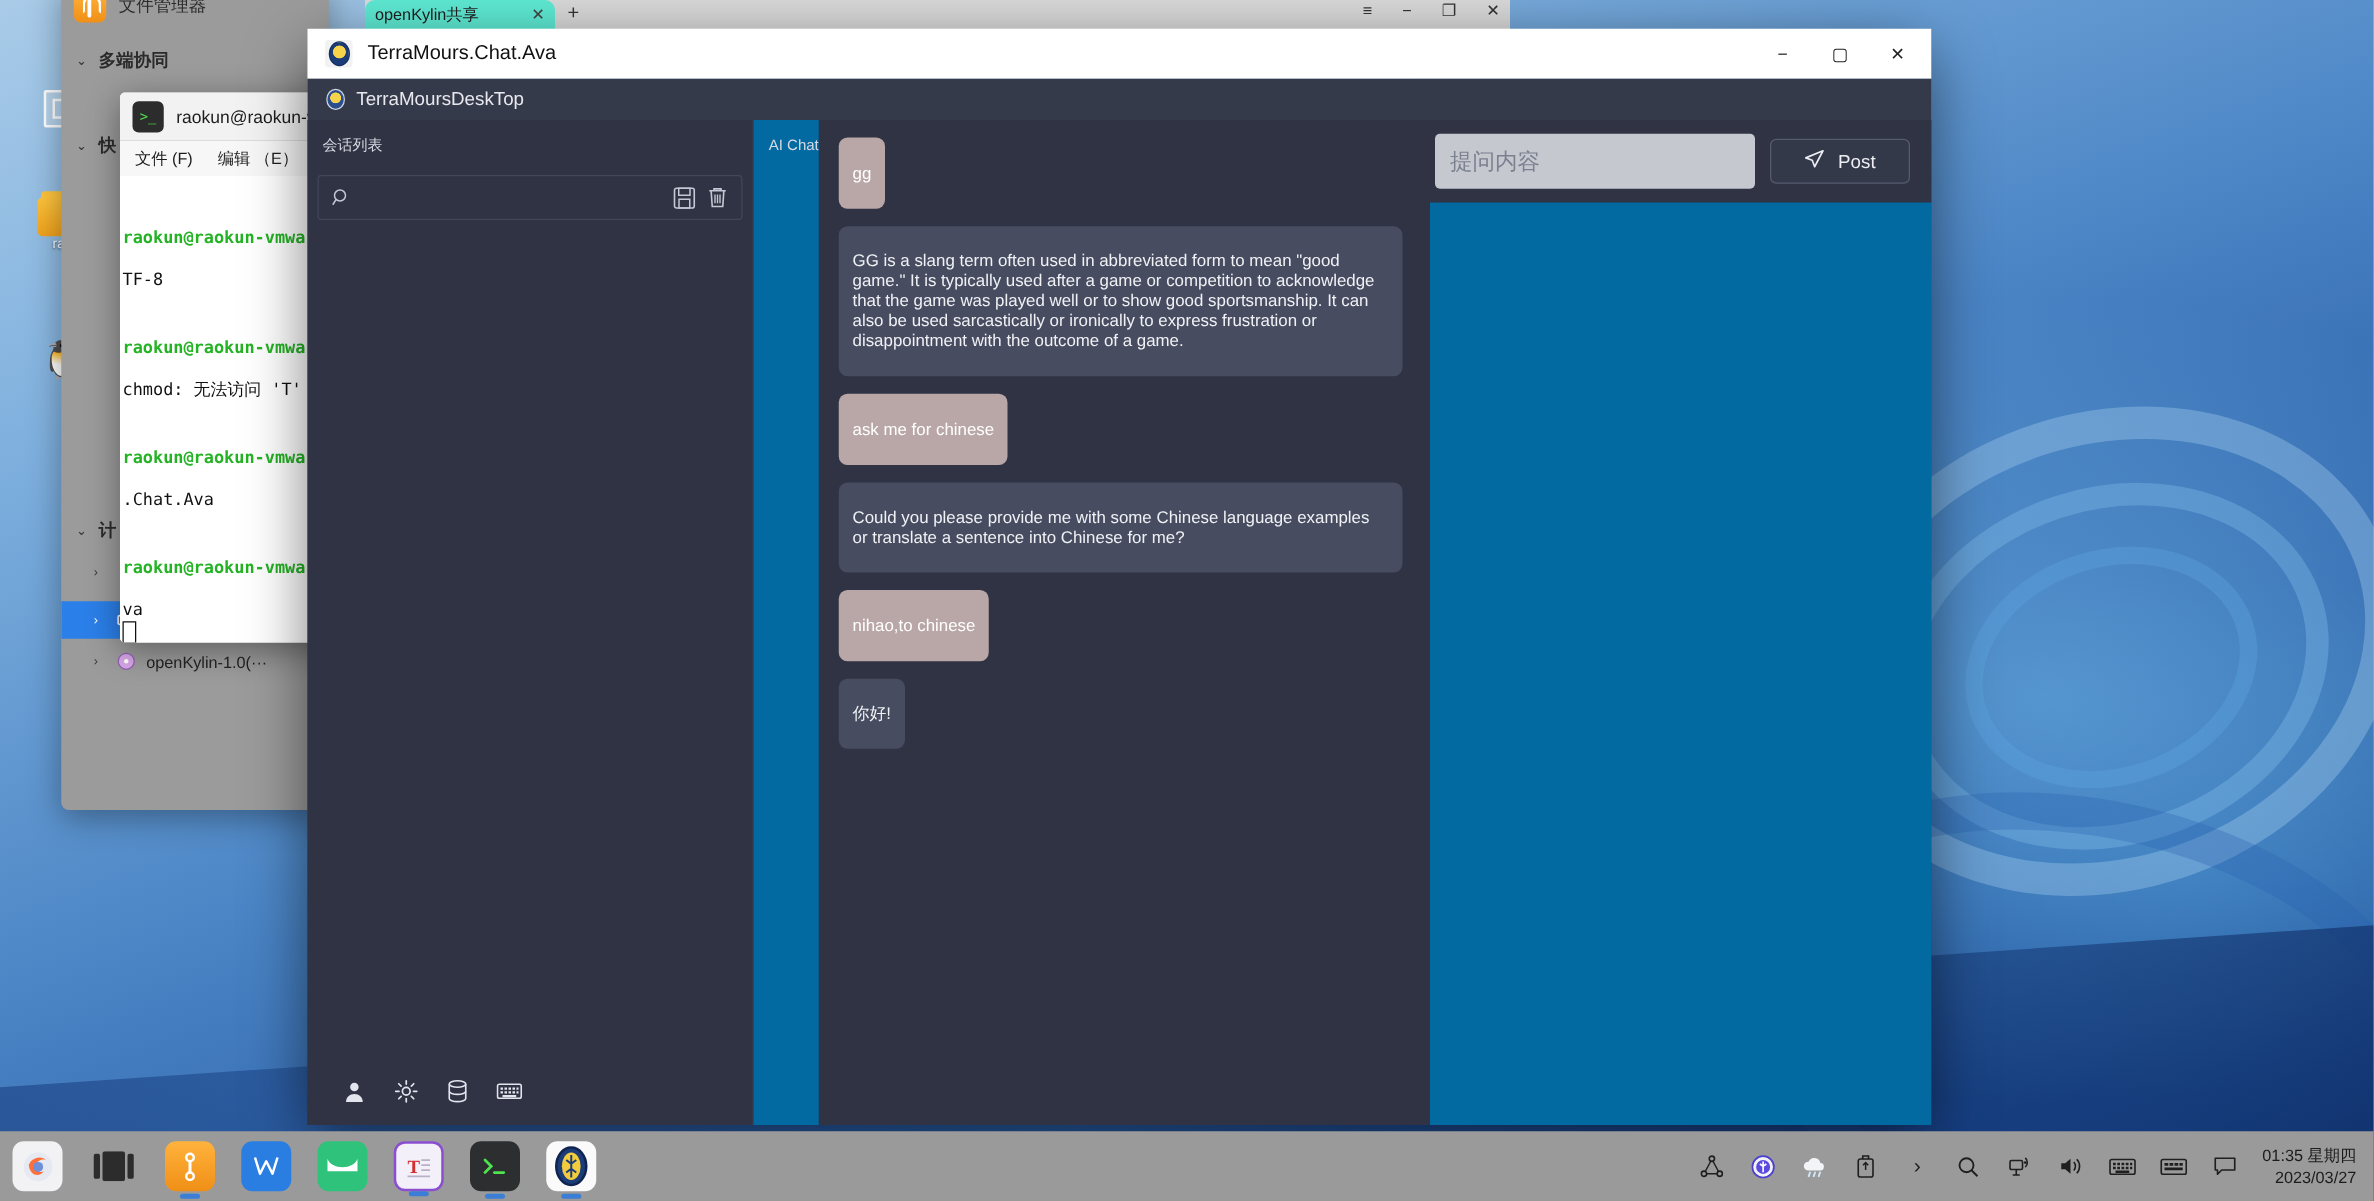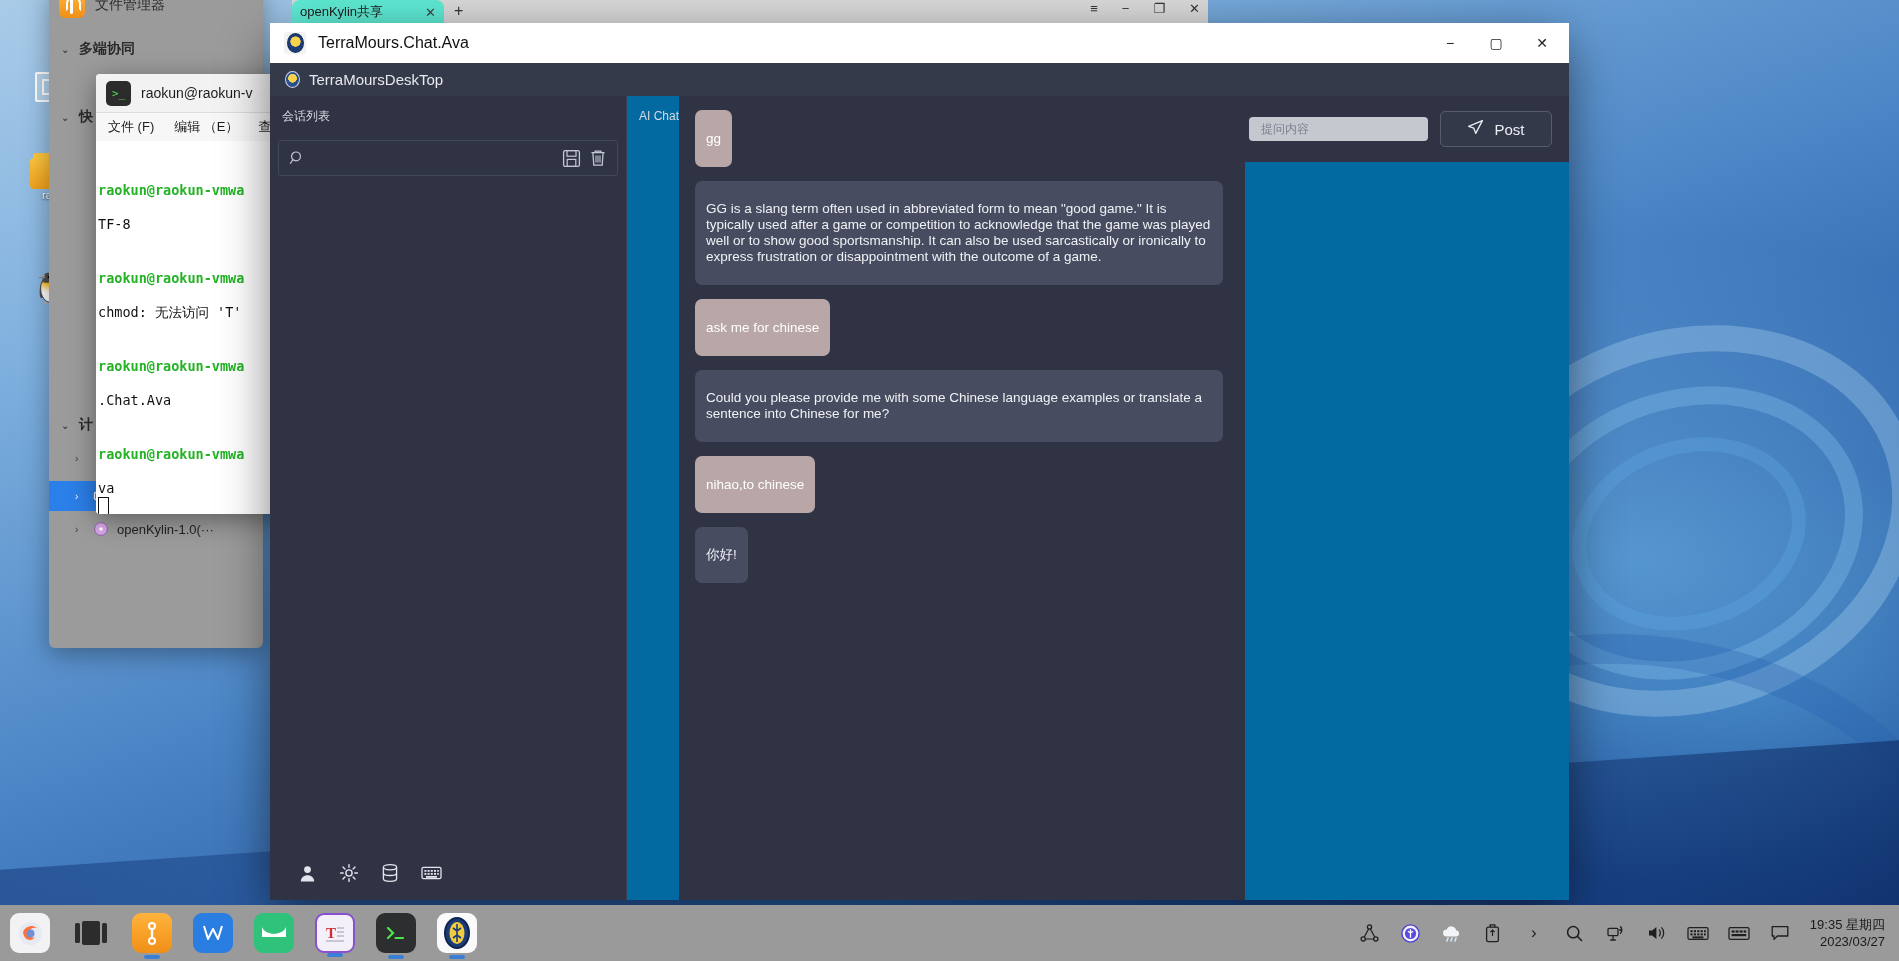--- a/index.html
+++ b/index.html
@@ -130,21 +130,21 @@
   }
   .term-body .p { color: #24b324; font-weight: bold; white-space: nowrap; margin-top: 36px; }
   .term-body .o { color: #111; white-space: nowrap; margin-top: 16px; }
   .term-caret {
     display: inline-block; width: 9px; height: 16px;
     border: 1px solid #111; vertical-align: -3px;
   }
 
   
   .app {
-    position: absolute; left: 270px; top: 23px; width: 1299px; height: 877px;
+    position: absolute; left: 246px; top: 23px; width: 1299px; height: 877px;
     box-shadow: 0 14px 48px rgba(0,0,0,.5);
     border-radius: 27px;
   }
   .app-title {
     height: 40px; background: #ffffff;
     display: flex; align-items: center; padding: 0 4px 0 14px;
   }
   .app-logo {
     width: 22px; height: 22px; border-radius: 3px; flex: none; margin-right: 12px;
     background: #f2f2f2; position: relative;
@@ -212,22 +212,22 @@
   .msg.bot {
     background: #474c60; color: #f0f1f5; align-self: flex-start;
     font-size: 13.5px; line-height: 16px;
   }
 
   .composer {
     height: 66px; display: flex; align-items: center; gap: 12px;
     padding: 0 17px 0 4px; background: #2f3343;
   }
   .composer-input {
-    flex: 1; height: 24px; border-radius: 4px; border: none;
-    background: #c5c8cf; color: #5a5f6c; font-size: 12px;
+    flex: 1; height: 44px; border-radius: 4px; border: none;
+    background: #c5c8cf; color: #5a5f6c; font-size: 18px;
     padding: 0 12px; box-sizing: border-box;
     font-family: "Liberation Sans", sans-serif;
   }
   .composer-input::placeholder { color: #7c8190; }
   .post-btn {
     width: 112px; height: 36px; border-radius: 5px;
     border: 1px solid #565b70; background: #343949; color: #eceef4;
     display: flex; align-items: center; justify-content: center; gap: 10px;
     font-size: 15px; cursor: pointer;
     font-family: "Liberation Sans", sans-serif;
@@ -634,19 +634,19 @@
           </g>
         </svg>
       </span>
       <span class="tray-ic">
         <svg width="20" height="18" viewBox="0 0 20 18" fill="none">
           <path d="M2.2 2.6h15.6v9.4H7.4l-3.4 3.4v-3.4H2.2z" stroke="#1f1f1f" stroke-width="1.3" stroke-linejoin="round"></path>
         </svg>
       </span>
 
       <div class="clock">
-        <div>19:35 星期四</div>
+        <div>01:35 星期四</div>
         <div>2023/03/27</div>
       </div>
     </div>
   </div>
 
 </div>
 
 </body></html>

